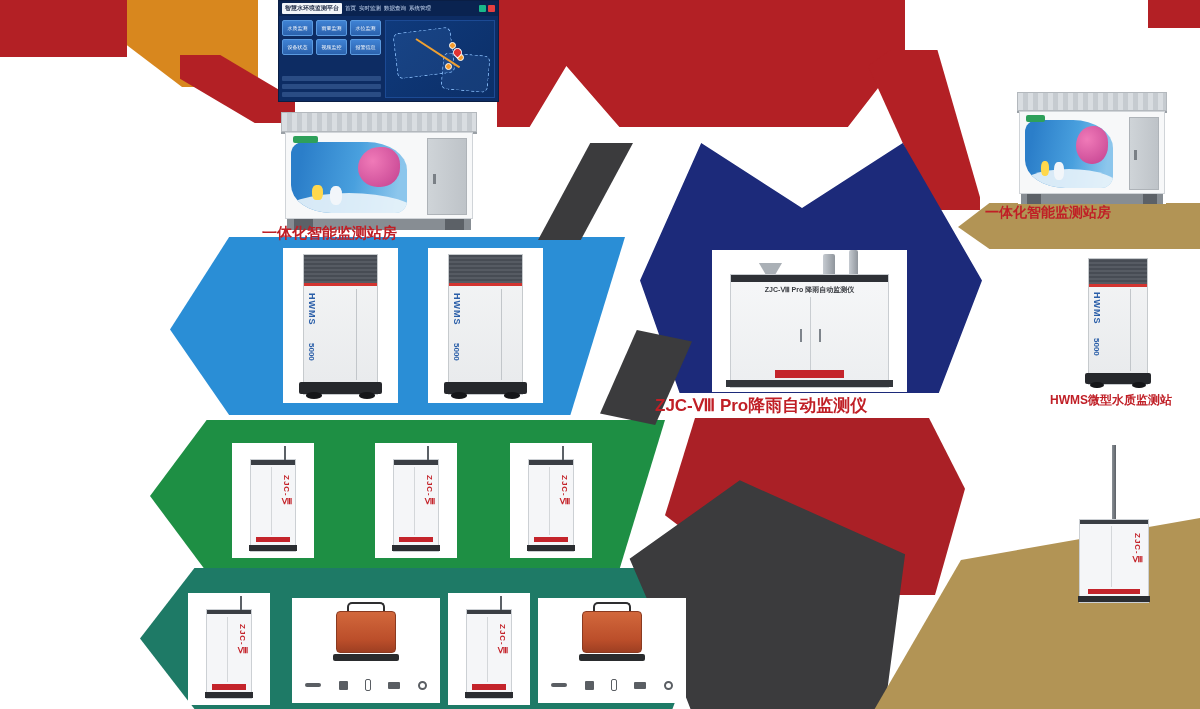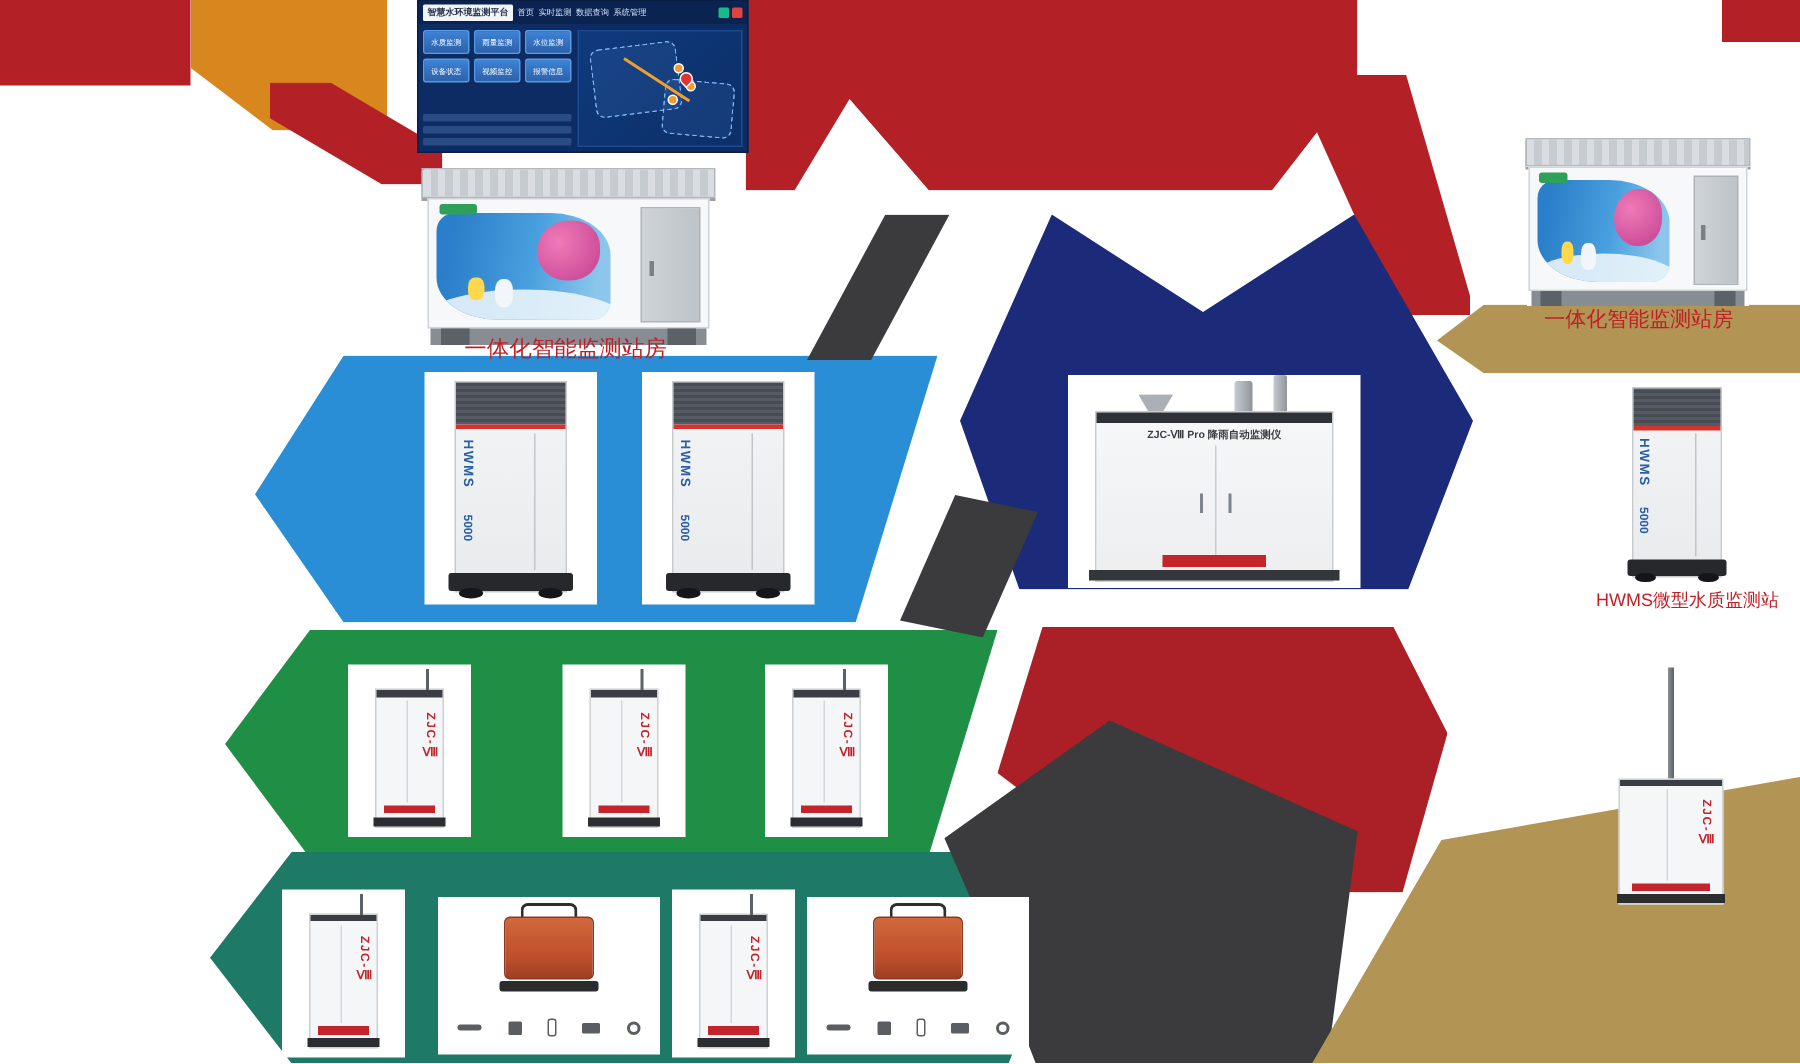--- a/index.html
+++ b/index.html
@@ -1,20 +1,20 @@
 <!DOCTYPE html>
 <html><head>
 <meta charset="utf-8">
 <style>
   html,body{margin:0;padding:0;background:#ffffff;}
   #stage{position:relative;width:1200px;height:709px;background:#ffffff;overflow:hidden;
          font-family:"Liberation Sans",sans-serif;}
   .shape{position:absolute;z-index:1;}
   .tile{position:absolute;z-index:5;background:#ffffff;}
-  .lbl{position:absolute;z-index:6;color:#c01f26;font-weight:normal;text-align:center;line-height:1.15;}
+  .lbl{position:absolute;z-index:6;color:#c01f26;font-weight:bold;text-align:left;line-height:1.15;}
 
   
   .dash{background:#0d2c63;border:1px solid #0a1e44;overflow:hidden;}
   .db-top{position:absolute;top:0;left:0;right:0;height:15px;background:#0a2350;display:flex;align-items:center;gap:3px;padding:0 3px;box-sizing:border-box;}
   .db-title{background:#f2f5f9;color:#24304a;font-size:6px;font-weight:bold;padding:1px 3px;border-radius:1px;white-space:nowrap;}
   .db-menu-item{color:#cfe0fa;font-size:5.5px;white-space:nowrap;}
   .db-icons{margin-left:auto;display:flex;gap:2px;}
   .db-ic{width:7px;height:7px;border-radius:1px;display:block;}
   .db-ic-g{background:#19b98a;}
   .db-ic-r{background:#e34040;}
@@ -340,16 +340,17 @@
         <div class="cz-cap"></div>
         <span class="cz-side">ZJC-Ⅷ</span>
         <i class="cz-seam"></i>
         <div class="cz-logo"></div>
         <div class="cz-base"></div>
       </div>
     </div>
   </div>
 
   <div class="lbl" style="left:262px;top:224px;width:230px;font-size:15px;">一体化智能监测站房</div>
+  <div class="lbl" style="left:655px;top:396px;width:300px;font-size:17px;">ZJC-Ⅷ Pro降雨自动监测仪</div>
   <div class="lbl" style="left:985px;top:204px;width:215px;font-size:14px;">一体化智能监测站房</div>
   <div class="lbl" style="left:1050px;top:394px;width:150px;font-size:12px;">HWMS微型水质监测站</div>
 
 </div>
 
 </body></html>

